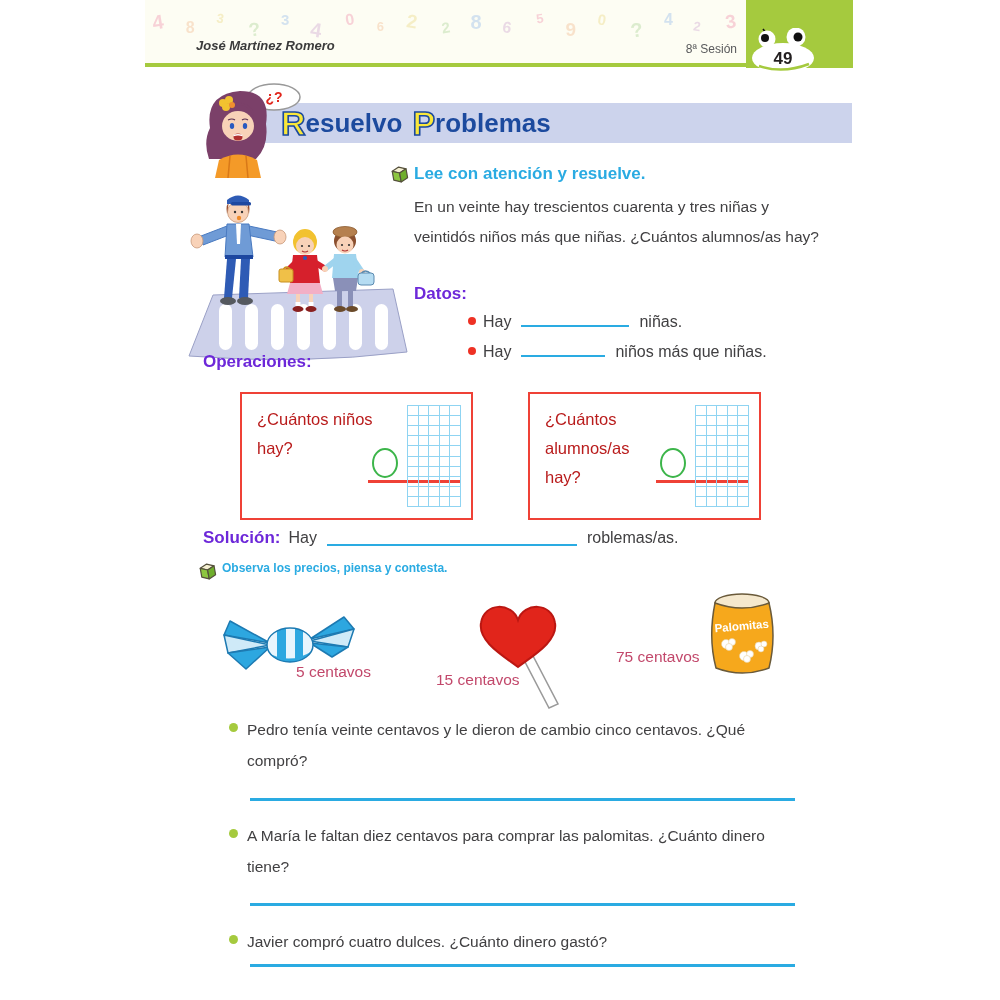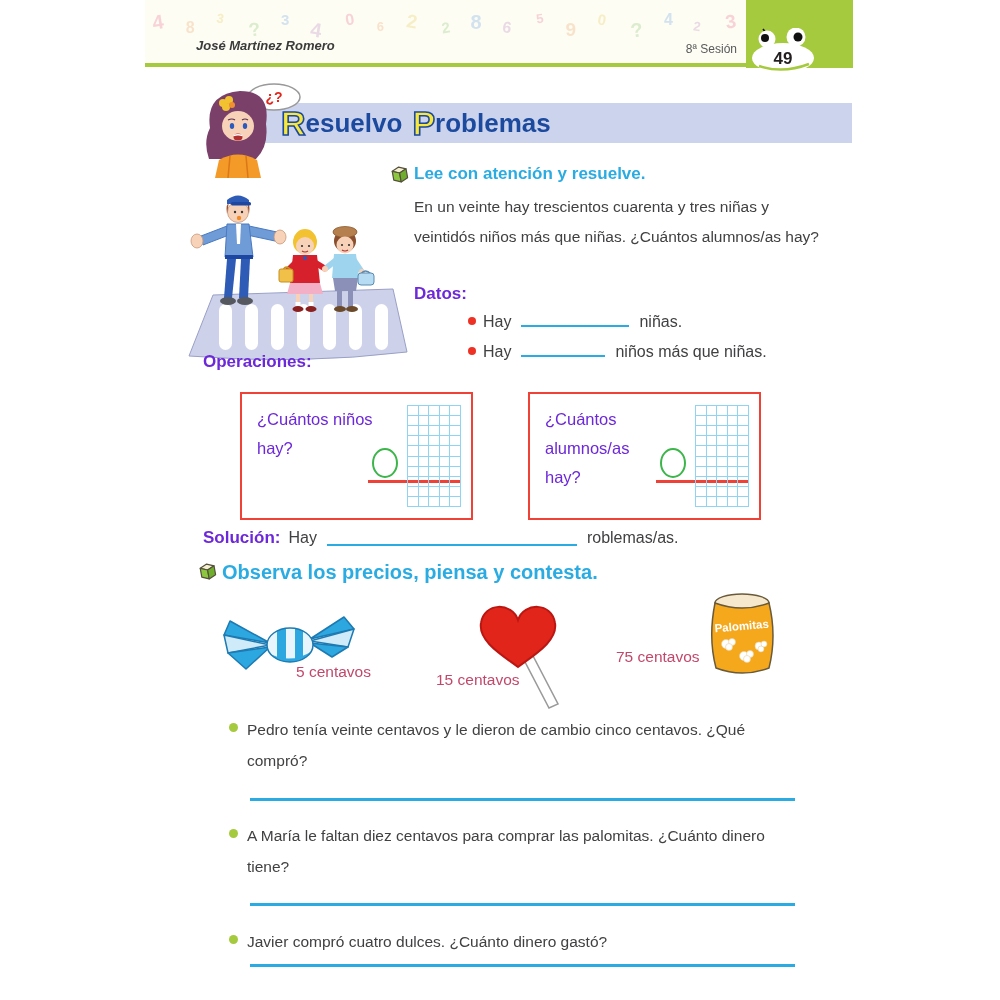--- a/index.html
+++ b/index.html
@@ -46,35 +46,35 @@
     display:inline-block;margin-right:7px;transform:translateY(-2px)}
   .blank{display:inline-block;border-bottom:2px solid #2aabe2;height:13px;
     margin:0 10px}
   .blank-a{width:108px}
   .blank-b{width:84px}
   .blank-sol{width:250px}
   .operaciones-label{left:203px;top:352px}
   .opbox{top:392px;width:229px;height:124px;border:2px solid #ef4136;background:#fff}
   .opbox1{left:240px}
   .opbox2{left:528px}
-  .opq{position:absolute;left:15px;top:11px;width:122px;font-size:16.5px;line-height:29px;color:#6d28d9}
+  .opq{position:absolute;left:15px;top:11px;width:122px;font-size:16.5px;line-height:29px;color:#b91c1c}
   .opcircle{position:absolute;left:130px;top:54px;width:22px;height:26px;
     border:2px solid #3cb54a;border-radius:50%}
   .opline{position:absolute;left:126px;top:86px;width:92px;height:3px;background:#ef4136}
   .gridpaper{position:absolute;right:10px;top:11px;width:53px;height:101px;
     border-right:1px solid #8fd4f2;border-bottom:1px solid #8fd4f2;
     background-image:
       repeating-linear-gradient(to right,#8fd4f2 0,#8fd4f2 1px,transparent 1px,transparent 10.6px),
       repeating-linear-gradient(to bottom,#8fd4f2 0,#8fd4f2 1px,transparent 1px,transparent 10.1px)}
   .sol-row{left:203px;top:528px;display:flex;align-items:center;font-size:16px;color:#414042}
   .sol-row .redlabel{margin-right:8px}
 
   
   .cube2{left:196px;top:559px}
-  .instr2{left:222px;top:561px;font-size:20px}
+  .instr2{left:222px;top:561px;font-size:12px}
   .candy{left:220px;top:605px;width:142px;height:80px}
   .lolli{left:466px;top:594px;width:106px;height:120px}
   .popcorn{left:703px;top:588px;width:80px;height:90px}
   .price{font-size:15.5px;font-weight:normal;color:#c2486b}
   .price1{left:296px;top:663px}
   .price2{left:436px;top:671px}
   .price3{left:616px;top:648px}
 
   .question{width:562px;font-size:15.5px;line-height:31px;color:#414042}
   .q1{left:247px;top:714px}

